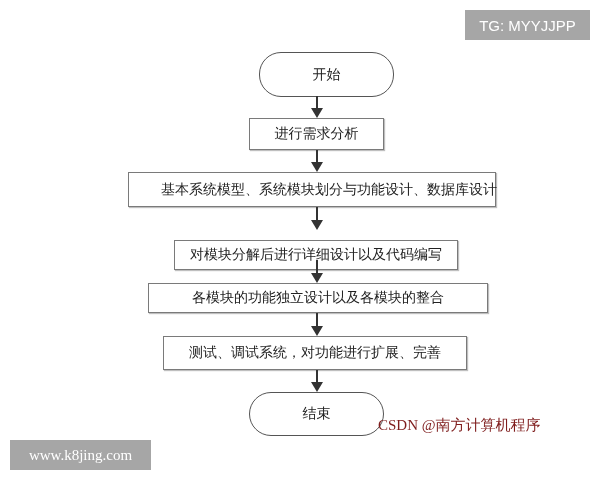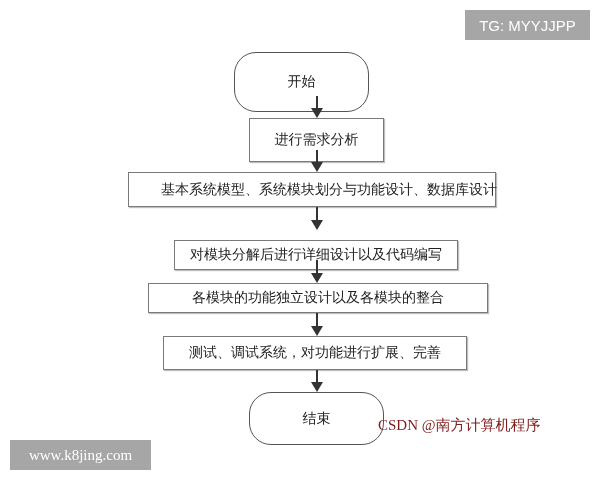--- a/index.html
+++ b/index.html
@@ -33,26 +33,26 @@
     position: absolute; color: #7f1d1d;
     font-family: Liberation Serif, serif; font-size: 15px;
     white-space: nowrap;
   }
 </style>
 </head>
 <body>
 
 <div class="badge" style="left:465px; top:10px; width:125px; height:30px;">TG: MYYJJPP</div>
 
-<div class="node terminal" style="left:234px; top:52px; width:135px; height:60px;">开始</div>
+<div class="node terminal" style="left:259px; top:52px; width:135px; height:45px;">开始</div>
 
 <div class="arrow-line" style="top:96px; height:14px;"></div>
 <div class="arrow-head" style="top:108px;"></div>
 
-<div class="node" style="left:249px; top:118px; width:135px; height:44px;">进行需求分析</div>
+<div class="node" style="left:249px; top:118px; width:135px; height:32px;">进行需求分析</div>
 
 <div class="arrow-line" style="top:150px; height:14px;"></div>
 <div class="arrow-head" style="top:162px;"></div>
 
 <div class="node" style="left:128px; top:172px; width:368px; height:35px;padding-left:34px;">基本系统模型、系统模块划分与功能设计、数据库设计</div>
 
 <div class="arrow-line" style="top:207px; height:15px;"></div>
 <div class="arrow-head" style="top:220px;"></div>
 
 <div class="node" style="left:174px; top:240px; width:284px; height:30px;">对模块分解后进行详细设计以及代码编写</div>
@@ -63,17 +63,17 @@
 <div class="node" style="left:148px; top:283px; width:340px; height:30px;">各模块的功能独立设计以及各模块的整合</div>
 
 <div class="arrow-line" style="top:313px; height:13px;"></div>
 <div class="arrow-head" style="top:326px;"></div>
 
 <div class="node" style="left:163px; top:336px; width:304px; height:34px;">测试、调试系统，对功能进行扩展、完善</div>
 
 <div class="arrow-line" style="top:370px; height:12px;"></div>
 <div class="arrow-head" style="top:382px;"></div>
 
-<div class="node terminal" style="left:249px; top:392px; width:135px; height:53px;">结束</div>
+<div class="node terminal" style="left:249px; top:392px; width:135px; height:44px;">结束</div>
 
 <div class="watermark" style="left:378px; top:416px;">CSDN @南方计算机程序</div>
 
 <div class="badge" style="left:10px; top:440px; width:141px; height:30px;font-family:Liberation Serif, serif;">www.k8jing.com</div>
 
 </body></html>

